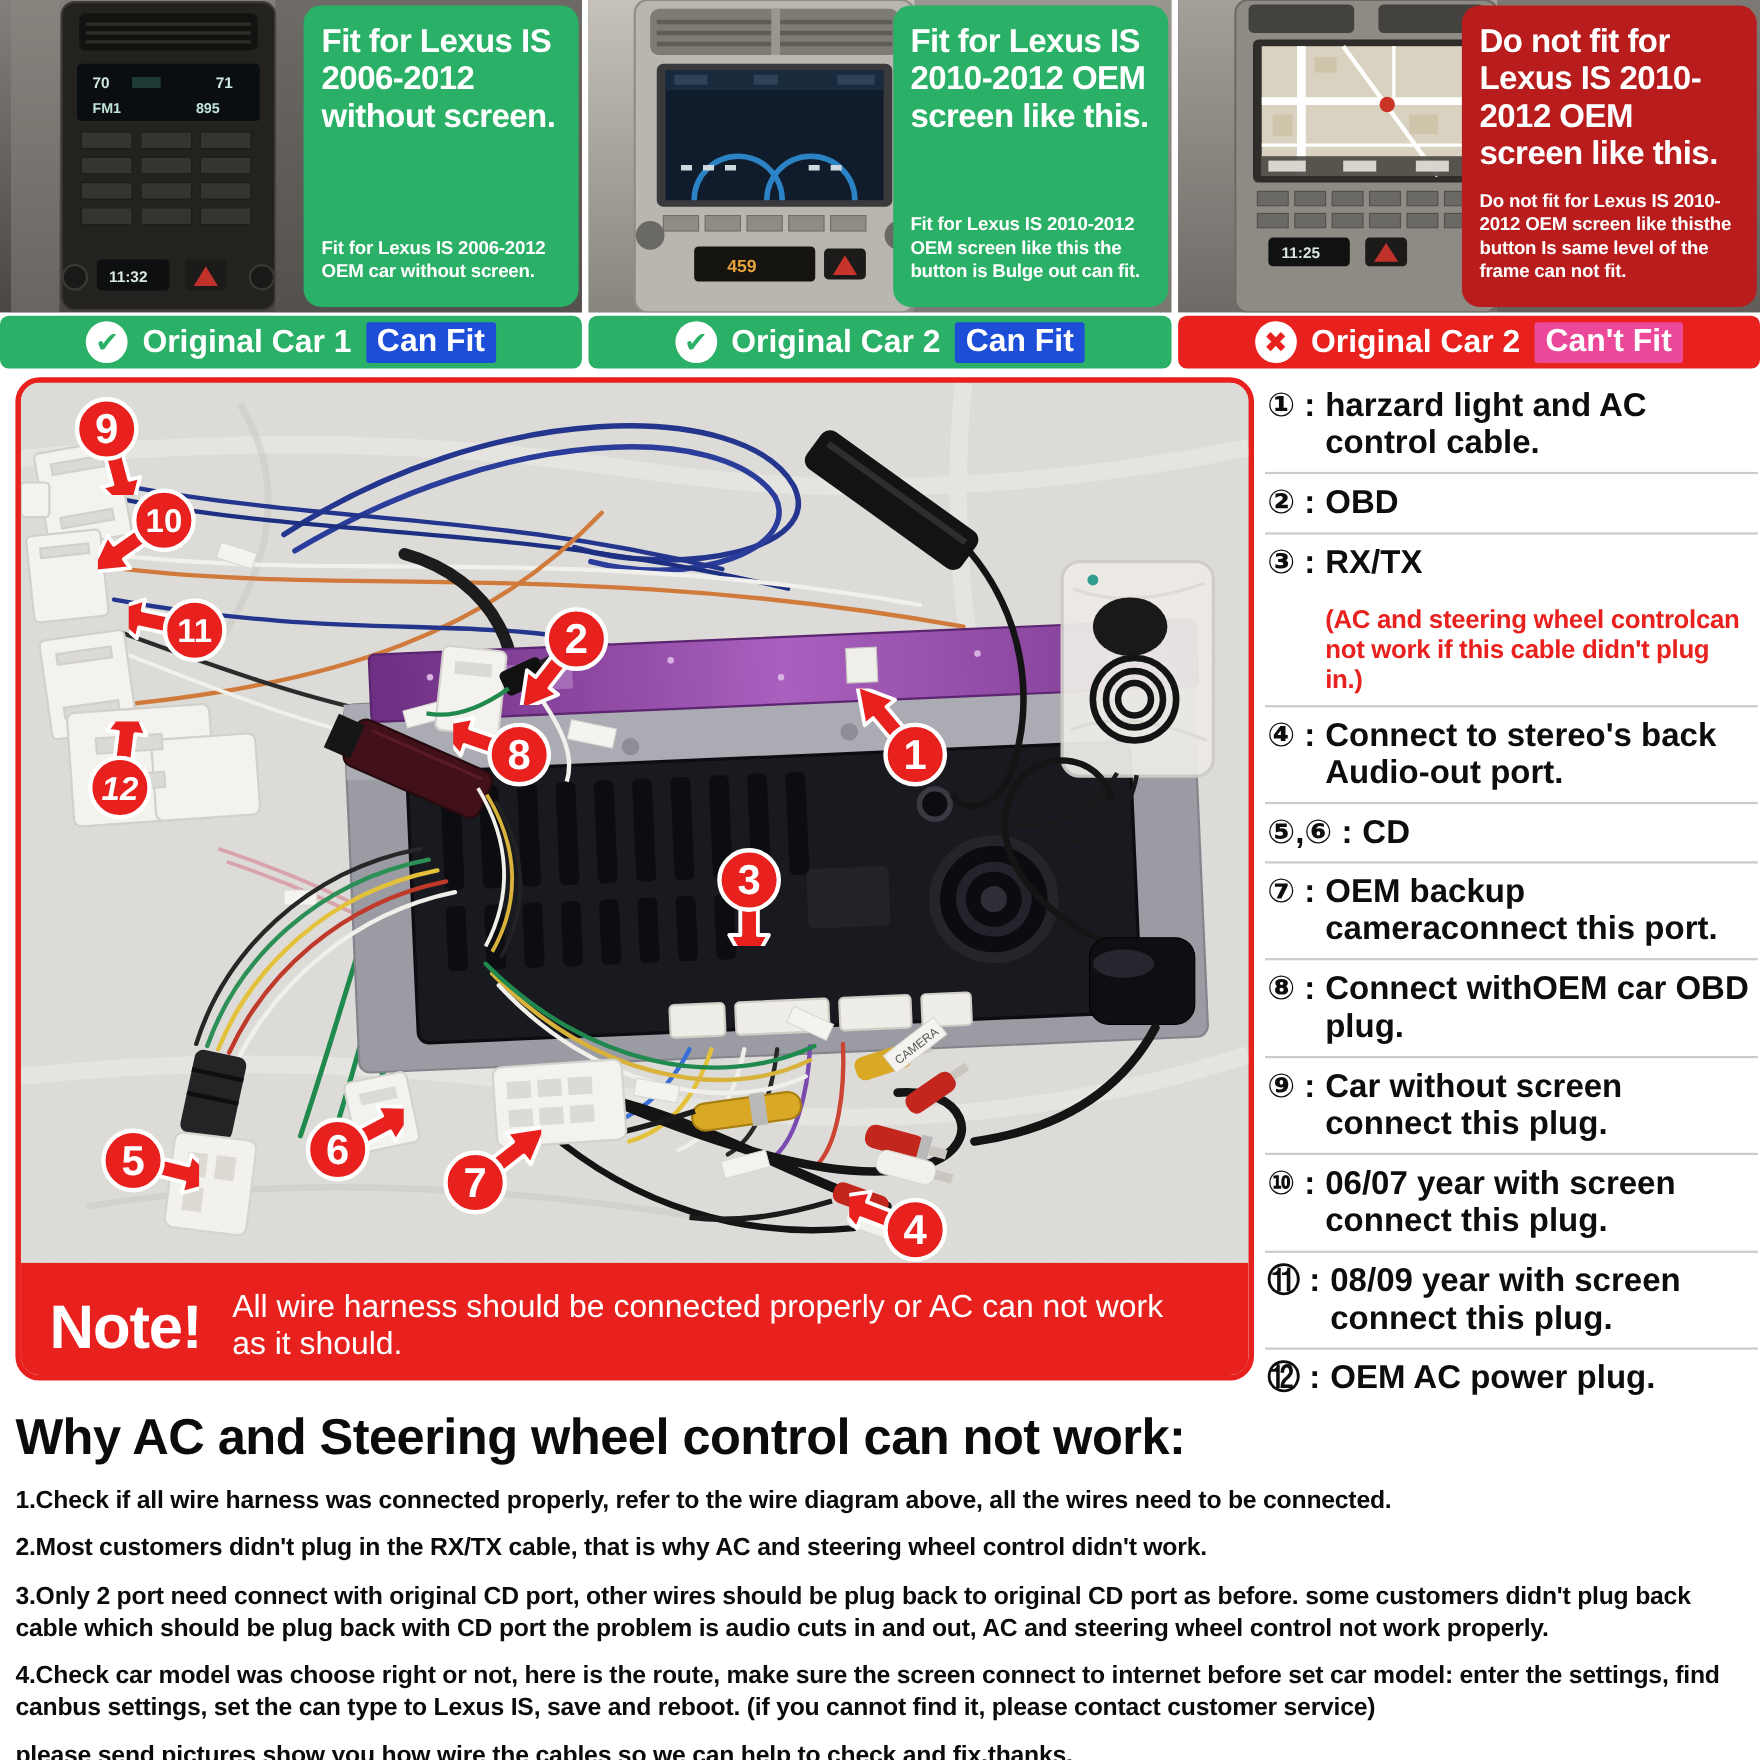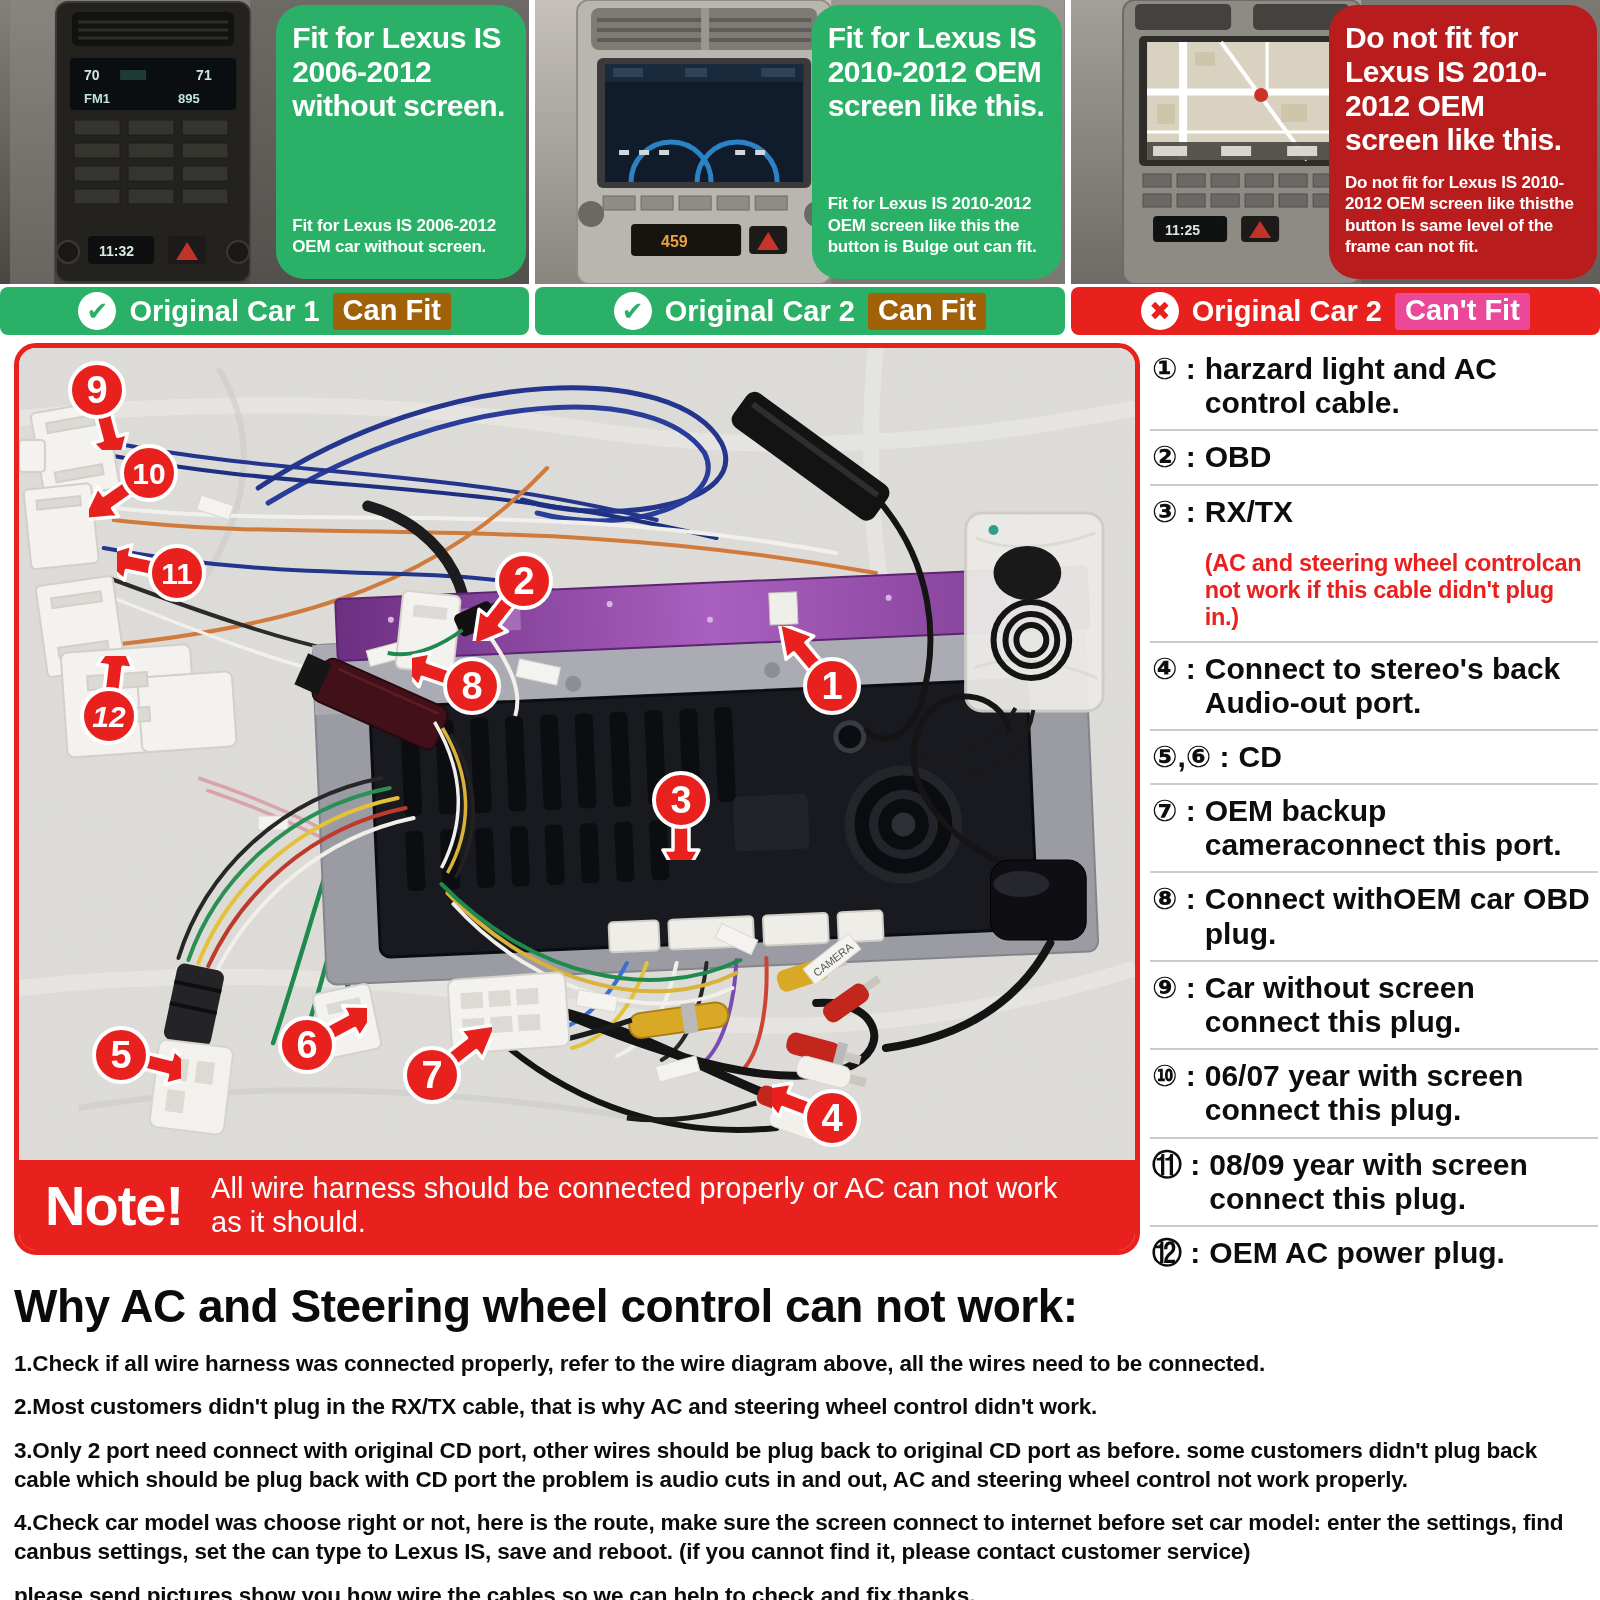--- a/index.html
+++ b/index.html
@@ -3,47 +3,47 @@
 <meta charset="utf-8">
 <style>
   html,body{margin:0;padding:0;background:#fff;}
   .page{position:relative;width:1600px;height:1600px;overflow:hidden;background:#fff;
         font-family:"Liberation Sans","DejaVu Sans",sans-serif;}
   
   .top-row{display:flex;gap:6px;height:336px;}
   .fit-card{flex:1;display:flex;flex-direction:column;min-width:0;}
   .card-main{position:relative;height:284px;overflow:hidden;background:#777;}
   .card-main svg{display:block;width:100%;height:100%;}
-  .text-panel{position:absolute;top:5px;bottom:5px;right:3px;width:250px;border-radius:28px;
+  .text-panel{position:absolute;top:5px;bottom:5px;right:3px;width:250px;border-radius:16px;
       padding:16px 14px 12px 16px;box-sizing:border-box;color:#fff;display:flex;flex-direction:column;}
   .text-panel.wide{width:268px;}
   .panel-green{background:#2bb167;}
   .panel-red{background:#b91c1c;}
   .panel-title{font-size:30px;font-weight:bold;line-height:1.13;letter-spacing:-0.5px;}
   .panel-sub{font-size:17px;font-weight:bold;line-height:1.25;margin-top:auto;margin-bottom:10px;letter-spacing:-0.2px;}
   .banner{height:48px;margin-top:3px;border-radius:8px;display:flex;align-items:center;justify-content:center;
       gap:13px;color:#fff;font-size:29px;font-weight:bold;}
   .banner-green{background:#2bb167;}
   .banner-red{background:#e8211e;}
   .icon-circle{width:38px;height:38px;border-radius:50%;background:#fff;display:flex;
       align-items:center;justify-content:center;flex:none;}
   .glyph{font-size:26px;font-weight:bold;line-height:1;}
   .glyph-green{color:#2bb167;}
   .glyph-red{color:#e8211e;}
   .tag{padding:1px 10px 3px 10px;border-radius:3px;white-space:nowrap;}
-  .tag-red{background:#a16207;}
+  .tag-red{background:#1d4ed8;}
   .tag-gray{background:#ec4899;}
   
   .main-row{display:flex;margin:7px 0 0 14px;height:912px;}
   .diagram-box{width:1126px;flex:none;border:5px solid #e8211e;border-radius:22px;background:#dbdad6;
       overflow:hidden;display:flex;flex-direction:column;box-sizing:border-box;}
   .photo-area{position:relative;flex:1;}
   .photo-area > svg{position:absolute;inset:0;width:100%;height:100%;}
   .marker{position:absolute;width:120px;height:120px;pointer-events:none;}
-  .note-banner{height:90px;flex:none;background:#e8211e;display:flex;align-items:center;padding:0 20px 0 26px;}
+  .note-banner{height:90px;flex:none;background:#e8211e;display:flex;align-items:center;padding:12px 20px 0 26px;}
   .note-title{font-size:56px;font-weight:bold;color:#fff;letter-spacing:-1px;margin-right:28px;flex:none;}
   .note-text{font-size:29px;font-weight:normal;color:#fff;line-height:1.18;max-width:850px;}
   .legend{flex:1;margin-left:10px;margin-right:2px;display:flex;flex-direction:column;}
   .legend-item{display:flex;gap:9px;padding:9px 4px 9px 2px;border-bottom:2px solid #cbcbcb;
       font-size:30px;font-weight:bold;color:#0d0d0d;line-height:1.14;flex:1 0 auto;align-items:flex-start;}
   .legend-item:last-child{border-bottom:none;}
   .lnum{white-space:nowrap;flex:none;}
   .ltxt{min-width:0;}
   .lsub{color:#e8211e;font-size:23.5px;line-height:1.16;margin-top:21px;letter-spacing:-0.3px;}
   

